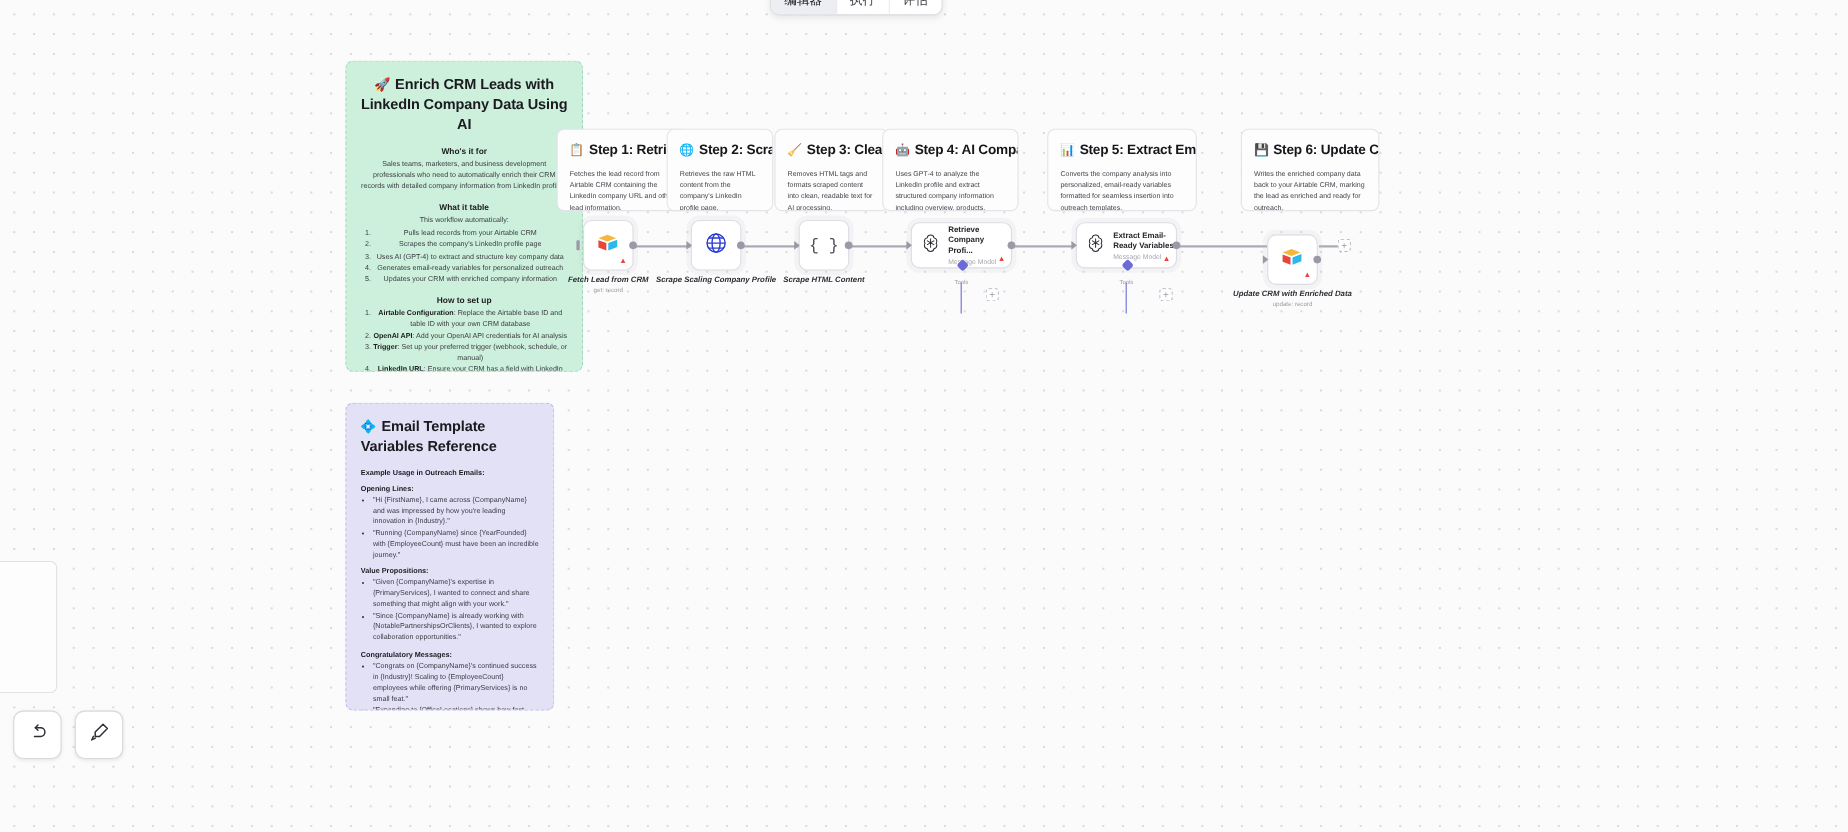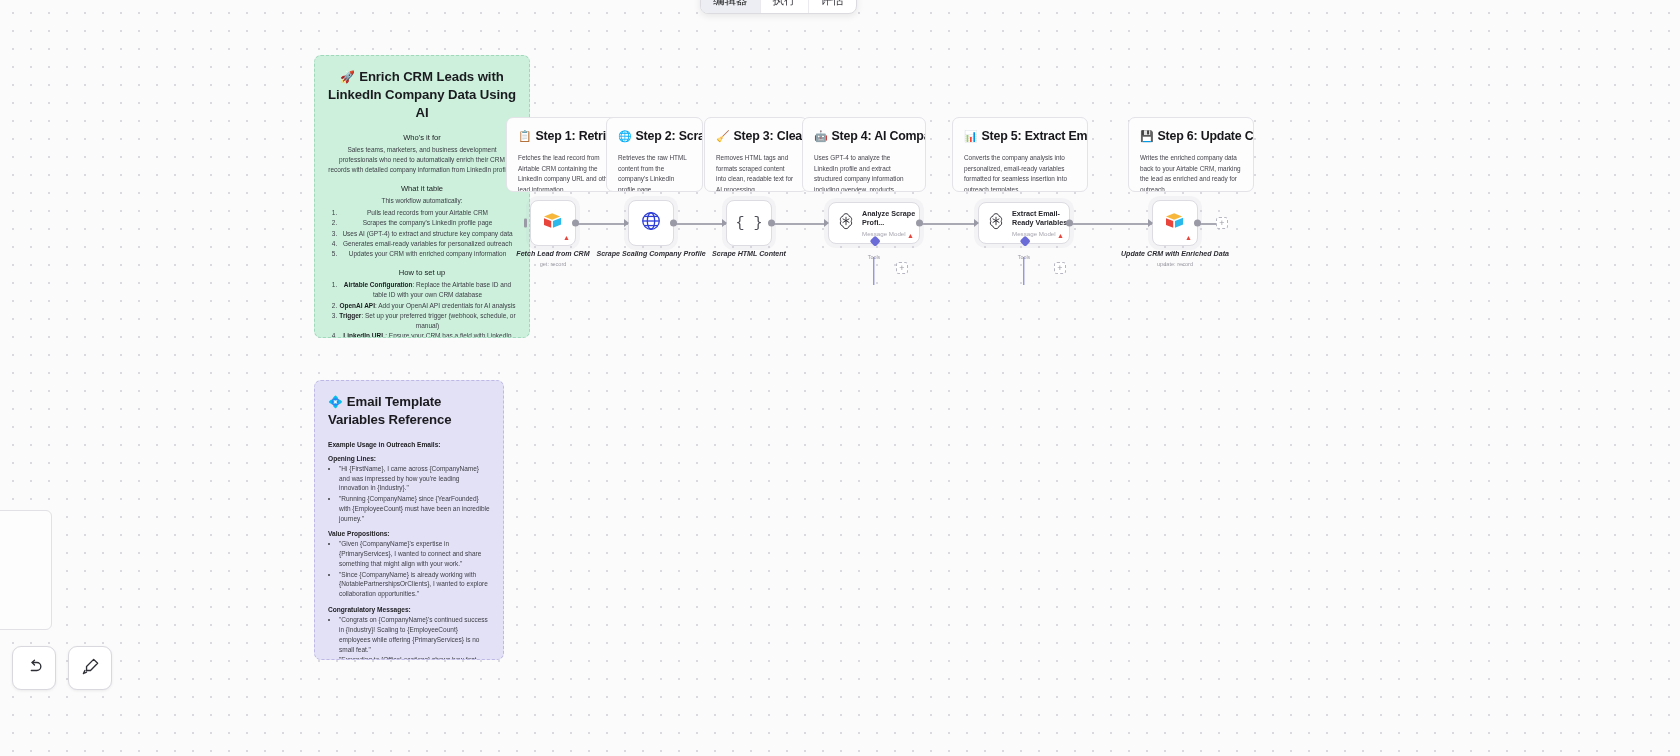--- a/index.html
+++ b/index.html
@@ -60,21 +60,21 @@
     font-size: 13.2px;
     font-weight: bold;
     color: #1b1b1f;
     line-height: 1.35;
     margin-bottom: 12px;
     letter-spacing: -0.1px;
   }
   .sticky-title .emoji { margin-right: 4px; font-size: 12px; }
   .sticky h4 {
     font-size: 7.6px;
-    font-weight: normal;
+    font-weight: bold;
     color: #1b1b1f;
     margin: 9px 0 3px 0;
   }
   .sticky p, .sticky li {
     font-size: 6.5px;
     color: #3c3c44;
     line-height: 1.52;
   }
   .sticky ol, .sticky ul { margin: 2px 0 0 11px; }
   .sticky li { margin-bottom: 0.5px; }
@@ -274,21 +274,21 @@
     <h4>How to set up</h4>
     <ol>
       <li><b>Airtable Configuration</b><span>: Replace the Airtable base ID and table ID with your own CRM database</span></li>
       <li><b>OpenAI API</b><span>: Add your OpenAI API credentials for AI analysis</span></li>
       <li><b>Trigger</b><span>: Set up your preferred trigger (webhook, schedule, or manual)</span></li>
       <li><b>LinkedIn URL</b><span>: Ensure your CRM has a field with LinkedIn company URLs</span></li>
     </ol>
 
   </div>
 
-  <div class="sticky sticky-purple" style="left:314px; top:366px; width:190px; height:280px;margin-top:14px;">
+  <div class="sticky sticky-purple" style="left:314px; top:366px; width:190px; height:280px;">
     <div class="sticky-title">
       <span class="emoji">💠</span><span>Email Template Variables Reference</span>
     </div>
     <div class="sub" style="margin-top:2px;">Example Usage in Outreach Emails:</div>
 
     <div class="sub">Opening Lines:</div>
     <ul>
       <li>"Hi {FirstName}, I came across {CompanyName} and was impressed by how you're leading innovation in {Industry}."</li>
       <li>"Running {CompanyName} since {YearFounded} with {EmployeeCount} must have been an incredible journey."</li>
     </ul>
@@ -394,21 +394,21 @@
   </div>
 
   <div class="node wide" style="left:828px; top:202px;">
     <span>
       <svg width="20" height="20" viewBox="0 0 24 24" fill="none" stroke="#2c2c33" stroke-width="1.1">
         <path d="M12 3.2c-1.9 0-3.4 1.3-3.7 3.1-1.8.3-3.1 1.8-3.1 3.7 0 .8.3 1.6.8 2.2-.5.6-.8 1.4-.8 2.2 0 1.9 1.3 3.4 3.1 3.7.3 1.8 1.8 3.1 3.7 3.1s3.4-1.3 3.7-3.1c1.8-.3 3.1-1.8 3.1-3.7 0-.8-.3-1.6-.8-2.2.5-.6.8-1.4.8-2.2 0-1.9-1.3-3.4-3.1-3.7C15.4 4.5 13.9 3.2 12 3.2z"></path>
         <path d="M12 7v10M8 9.3l8 4.6M16 9.3l-8 4.6"></path>
       </svg>
     </span>
     <div>
-      <div class="node-inner-title">Analyze Scrape Profi...</div>
+      <div class="node-inner-title">Retrieve Company Profi...</div>
       <div class="node-inner-sub">Message Model</div>
     </div>
     <span class="port-in"></span>
     <span class="port out"></span>
     <span class="warn">▲</span>
     <span class="tools-dot"></span>
     <span class="tools-label">Tools</span>
     <span class="tools-line"></span>
   </div>
   <div class="plus-box" style="left:896px; top:262px;">+</div>
@@ -426,21 +426,21 @@
     </div>
     <span class="port-in"></span>
     <span class="port out"></span>
     <span class="warn">▲</span>
     <span class="tools-dot"></span>
     <span class="tools-label">Tools</span>
     <span class="tools-line"></span>
   </div>
   <div class="plus-box" style="left:1054px; top:262px;">+</div>
 
-  <div class="node square" style="left:1152px; top:200px;">
+  <div class="node square" style="left:1152px; top:213px;">
     <span>
       <svg width="22" height="18" viewBox="0 0 24 20">
         <path d="M2 5 L11 1.5 L20 5 L11 8.5 Z" fill="#f6b73c"></path>
         <path d="M12 10 L21 6.5 L21 14 L12 17.5 Z" fill="#2bb8ea"></path>
         <path d="M2 7 L10 10 L10 17.5 L2 14.5 Z" fill="#e8453c"></path>
       </svg>
     </span>
     <span class="port-in"></span>
     <span class="port out"></span>
     <span class="warn">▲</span>

